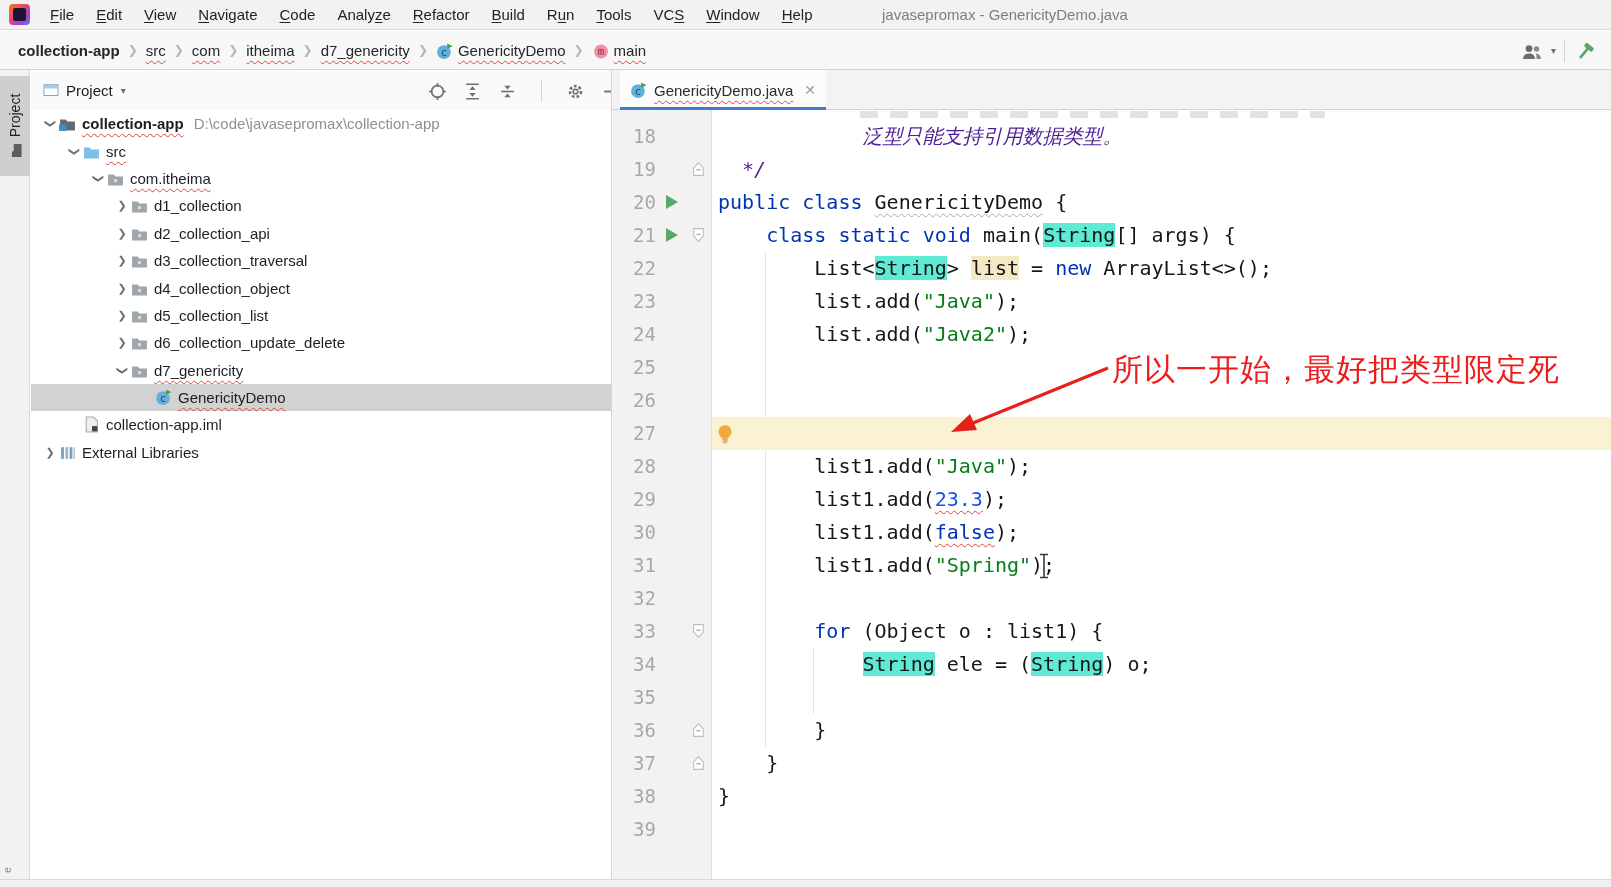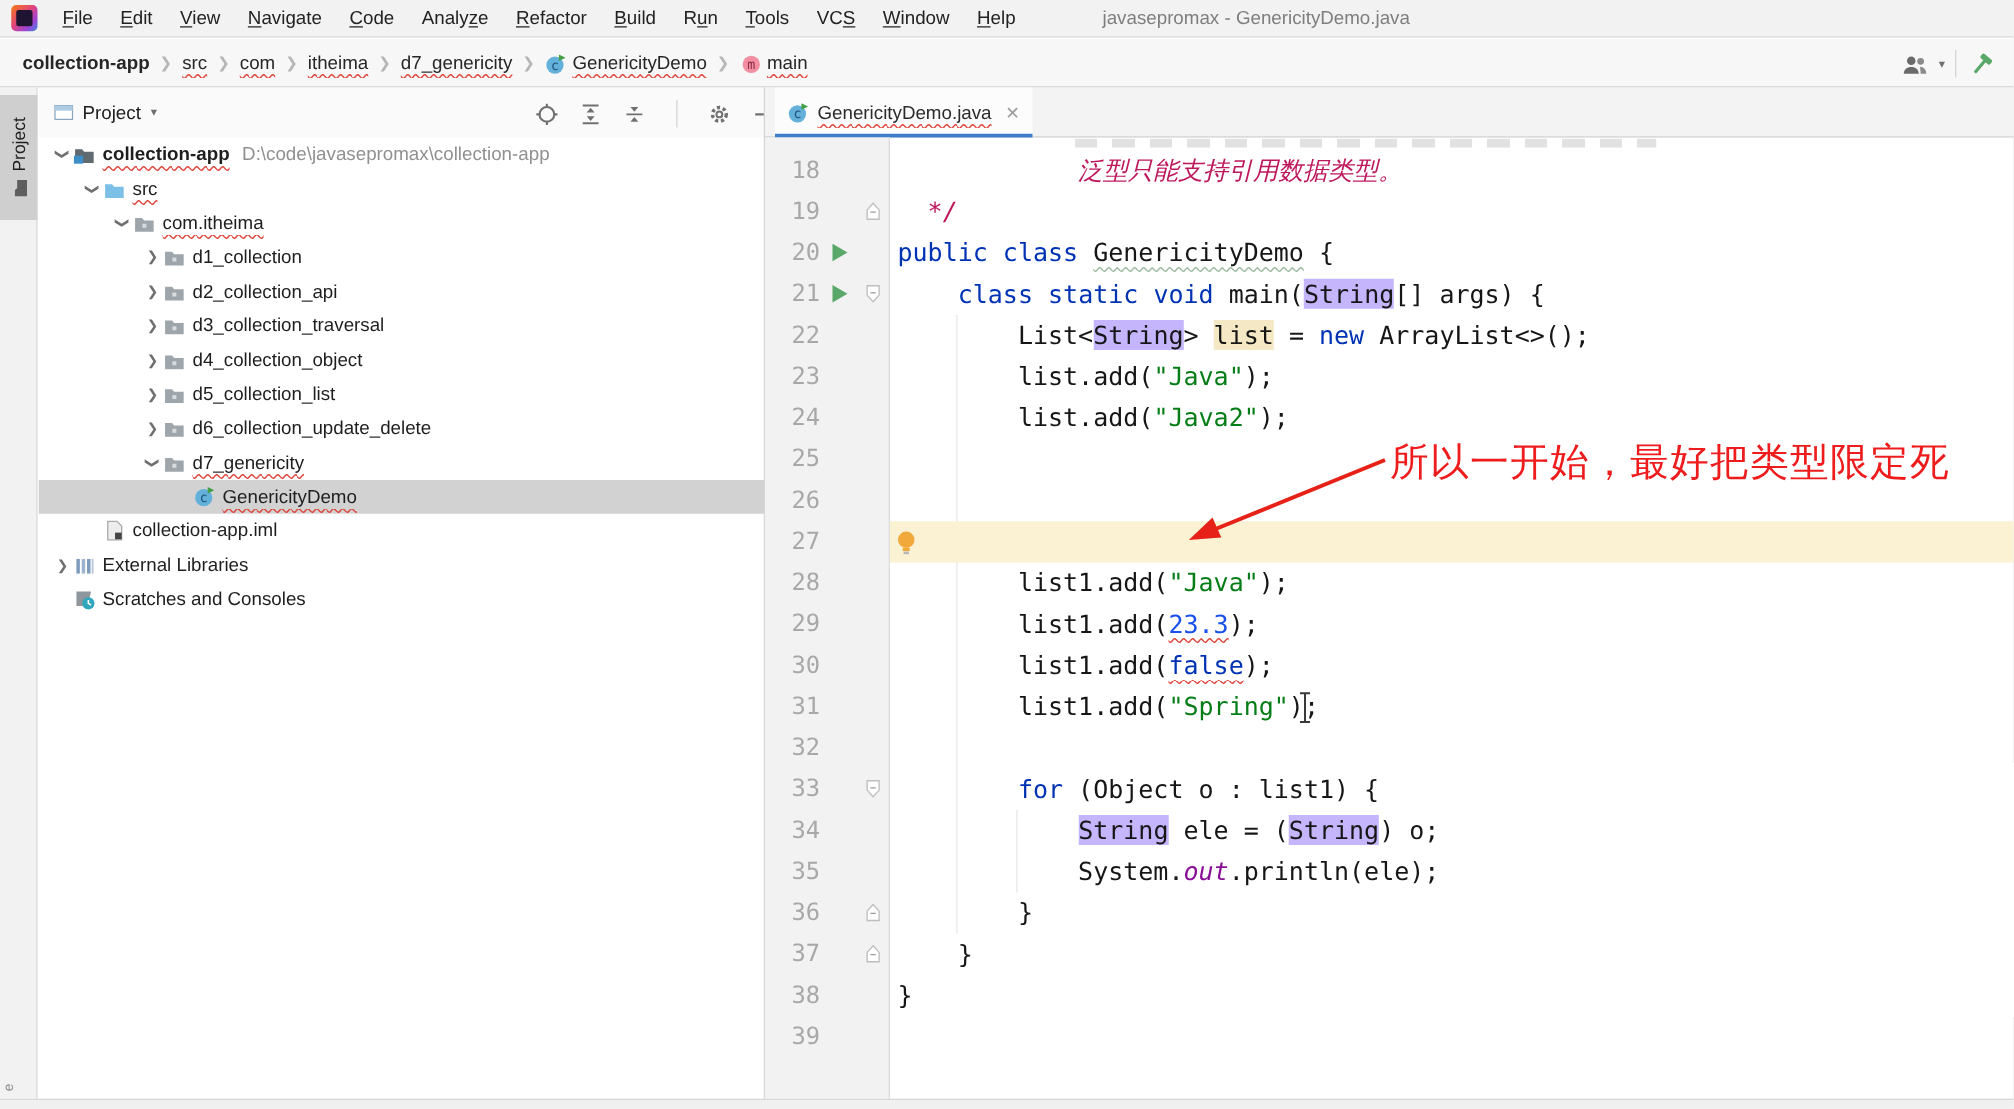--- a/index.html
+++ b/index.html
@@ -72,24 +72,24 @@
   .ln{position:absolute;left:0;top:0;width:44px;text-align:right;font:19px/33px "DejaVu Sans Mono",monospace;color:#A8A8A8;}
   .run-g{position:absolute;left:54px;top:9px;width:0;height:0;border-top:7.5px solid transparent;
          border-bottom:7.5px solid transparent;border-left:12px solid #59A869;}
   .fold-g{position:absolute;left:80px;top:8px;width:14px;height:17px;}
   .bulb-g{position:absolute;left:104px;top:6px;width:18px;height:22px;}
   .code-text{position:absolute;left:100px;top:0;padding-left:6px;white-space:pre;
              font:20px/33px "DejaVu Sans Mono",monospace;color:#161616;}
   .kw{color:#0033B3;}
   .str{color:#067D17;}
   .num{color:#1750EB;}
-  .cmt{color:#be185d;font-style:italic;}
+  .cmt{color:#4c1d95;font-style:italic;}
   .fld{color:#871094;font-style:italic;}
   .pl{color:#161616;}
-  .hl-lav{background:#c4b5fd;}
+  .hl-lav{background:#5eead4;}
   .hl-tan{background:#F5E8C4;}
   .hl-teal{background:#8FDCDC;}
   .wavy-red{text-decoration:underline;text-decoration-style:wavy;text-decoration-color:#E0443A;
             text-decoration-thickness:1px;text-underline-offset:4px;}
   .wavy-green{text-decoration:underline;text-decoration-style:wavy;text-decoration-color:#9FB9A0;
               text-decoration-thickness:1px;text-underline-offset:4px;}
   .caret{display:inline-block;width:2px;height:24px;background:#000;vertical-align:-4px;margin:0 -1px;}
   .ibeam{position:absolute;left:426px;top:4px;width:12px;height:26px;}
 
   .annot{position:absolute;left:1112px;top:349px;font-size:31px;letter-spacing:1px;white-space:nowrap;text-align:right;}
@@ -358,31 +358,20 @@
         <span class="ticon">
           <svg width="17" height="17" viewBox="0 0 16 16">
             <rect x="2" y="3" width="2.6" height="11" fill="#7E9BBD"></rect>
             <rect x="6" y="3" width="2.6" height="11" fill="#9DB4CE"></rect>
             <rect x="10" y="3" width="2.6" height="11" fill="#7E9BBD"></rect>
             <rect x="13.5" y="3" width="1.4" height="11" fill="#B9C8DA"></rect>
           </svg>
         </span>
         <span class="tlabel">External Libraries</span>
       </div>
-      <div class="trow" style="padding-left: 10px;">
-        <span class="chev"></span>
-        <span class="ticon">
-          <svg width="17" height="17" viewBox="0 0 16 16">
-            <path d="M2 2 h11 l-2.5 11 H2 z" fill="#8F969B"></path>
-            <circle cx="11" cy="11" r="4.6" fill="#2FA7BC"></circle>
-            <path d="M11 8.5 V11 l2 1.2" stroke="#FFF" stroke-width="1.2" fill="none"></path>
-          </svg>
-        </span>
-        <span class="tlabel">Scratches and Consoles</span>
-      </div>
     </div>
 
   <div style="position:absolute;left:611px;top:70px;width:1px;height:809px;background:#D6D6D6"></div>
 
   <div class="tabbar">
     <div class="tab">
       <span id="tab-ic" style="display:inline-flex;width:17px;height:17px">
           <svg width="17" height="17" viewBox="0 0 16 16">
             <circle cx="7.5" cy="8.5" r="6.5" fill="#63B1DB"></circle>
             <text x="7.5" y="12" text-anchor="middle" font-size="10" font-family="DejaVu Sans Mono,monospace" fill="#1C4E77">c</text>
@@ -483,21 +472,20 @@
             <path d="M4 6.8h4" stroke="#9B9B9B"></path>
           </svg></span>
         <div class="code-text"><span class="pl">        </span><span class="kw">for</span><span class="pl"> (Object o : list1) {</span></div>
       </div>
       <div class="code-row" style="top: 648px;">
         <span class="ln">34</span>
         <div class="code-text"><span class="pl">            </span><span class="pl hl-lav">String</span><span class="pl"> ele = (</span><span class="pl hl-lav">String</span><span class="pl">) o;</span></div>
       </div>
       <div class="code-row" style="top: 681px;">
         <span class="ln">35</span>
-        <div class="code-text"><span class="pl">            System.</span><span class="fld">out</span><span class="pl">.println(ele);</span></div>
       </div>
       <div class="code-row" style="top: 714px;">
         <span class="ln">36</span>
         <span class="fold-g"><svg width="13" height="16" viewBox="0 0 12 15">
             <path d="M1.5 13.5 h9 v-7 L6 1.5 L1.5 6.5z" fill="#FFF" stroke="#BDBDBD"></path>
             <path d="M4 8.2h4" stroke="#9B9B9B"></path>
           </svg></span>
         <div class="code-text"><span class="pl">        }</span></div>
       </div>
       <div class="code-row" style="top: 747px;">

